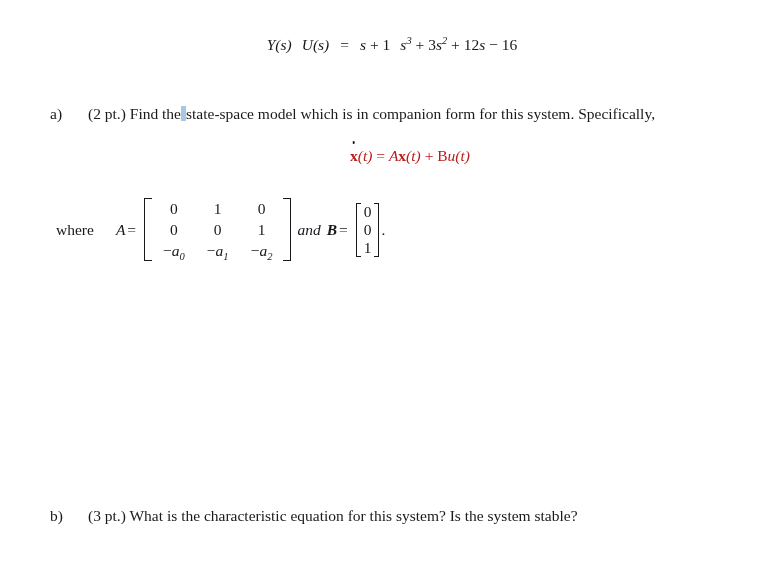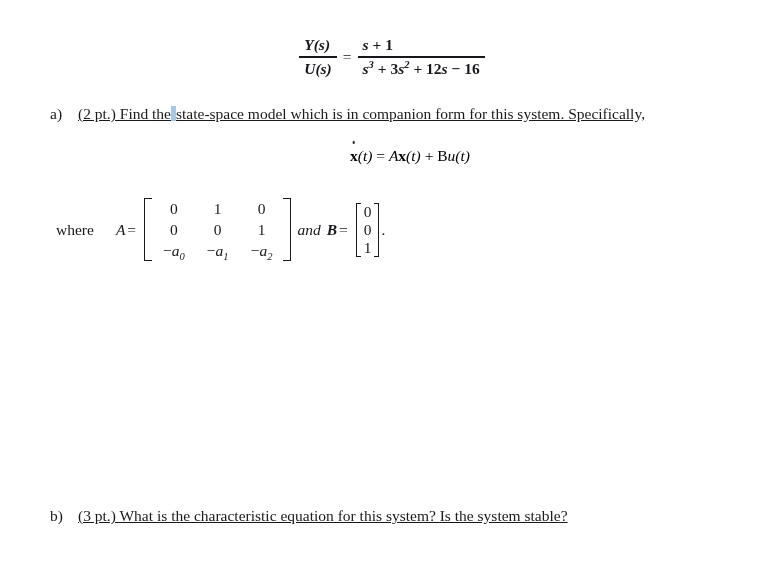--- a/index.html
+++ b/index.html
@@ -43,24 +43,22 @@
     justify-content: center;
   }
   .tf {
     display: flex;
     align-items: center;
     font-size: 15.5px;
     color: #16181c;
   }
   .frac {
     display: inline-flex;
-    flex-direction: column;
-    align-items: flex-start;
+    align-items: flex-end;
     vertical-align: middle;
-    font-weight: bold;
   }
   .frac .num,
   .frac .den {
     padding: 1px 5px;
     white-space: nowrap;
     line-height: 20px;
   }
   .frac .bar {
     width: 100%;
     height: 1.6px;
@@ -91,23 +89,22 @@
     font-size: 15.5px;
     line-height: 20px;
   }
   .item .marker {
     position: absolute;
     left: 0;
     top: 0;
     width: 22px;
   }
   .item .body {
-    margin-left: 28px;
+    margin-left: 38px;
     display: block;
-    text-decoration: underline;
   }
   .item-a { left: 50px; top: 104px; width: 720px; }
   .item-b { left: 50px; top: 506px; width: 720px; }
 
   .line { white-space: nowrap; display: block; }
 
   
   .caret-hl {
     display: inline-block;
     width: 5px;
@@ -121,21 +118,21 @@
   .eq-block {
     position: absolute;
     left: 0;
     top: 145px;
     width: 784px;
   }
   .eq-line {
     text-align: center;
     font-size: 15.5px;
     line-height: 22px;
-    color: #000000;
+    color: #b91c1c;
     padding-left: 36px;
   }
   .bvar { font-weight: bold; font-style: normal; }
   .dotx {
     position: relative;
     display: inline-block;
     font-weight: bold;
     font-style: normal;
   }
   .dotx::before {

